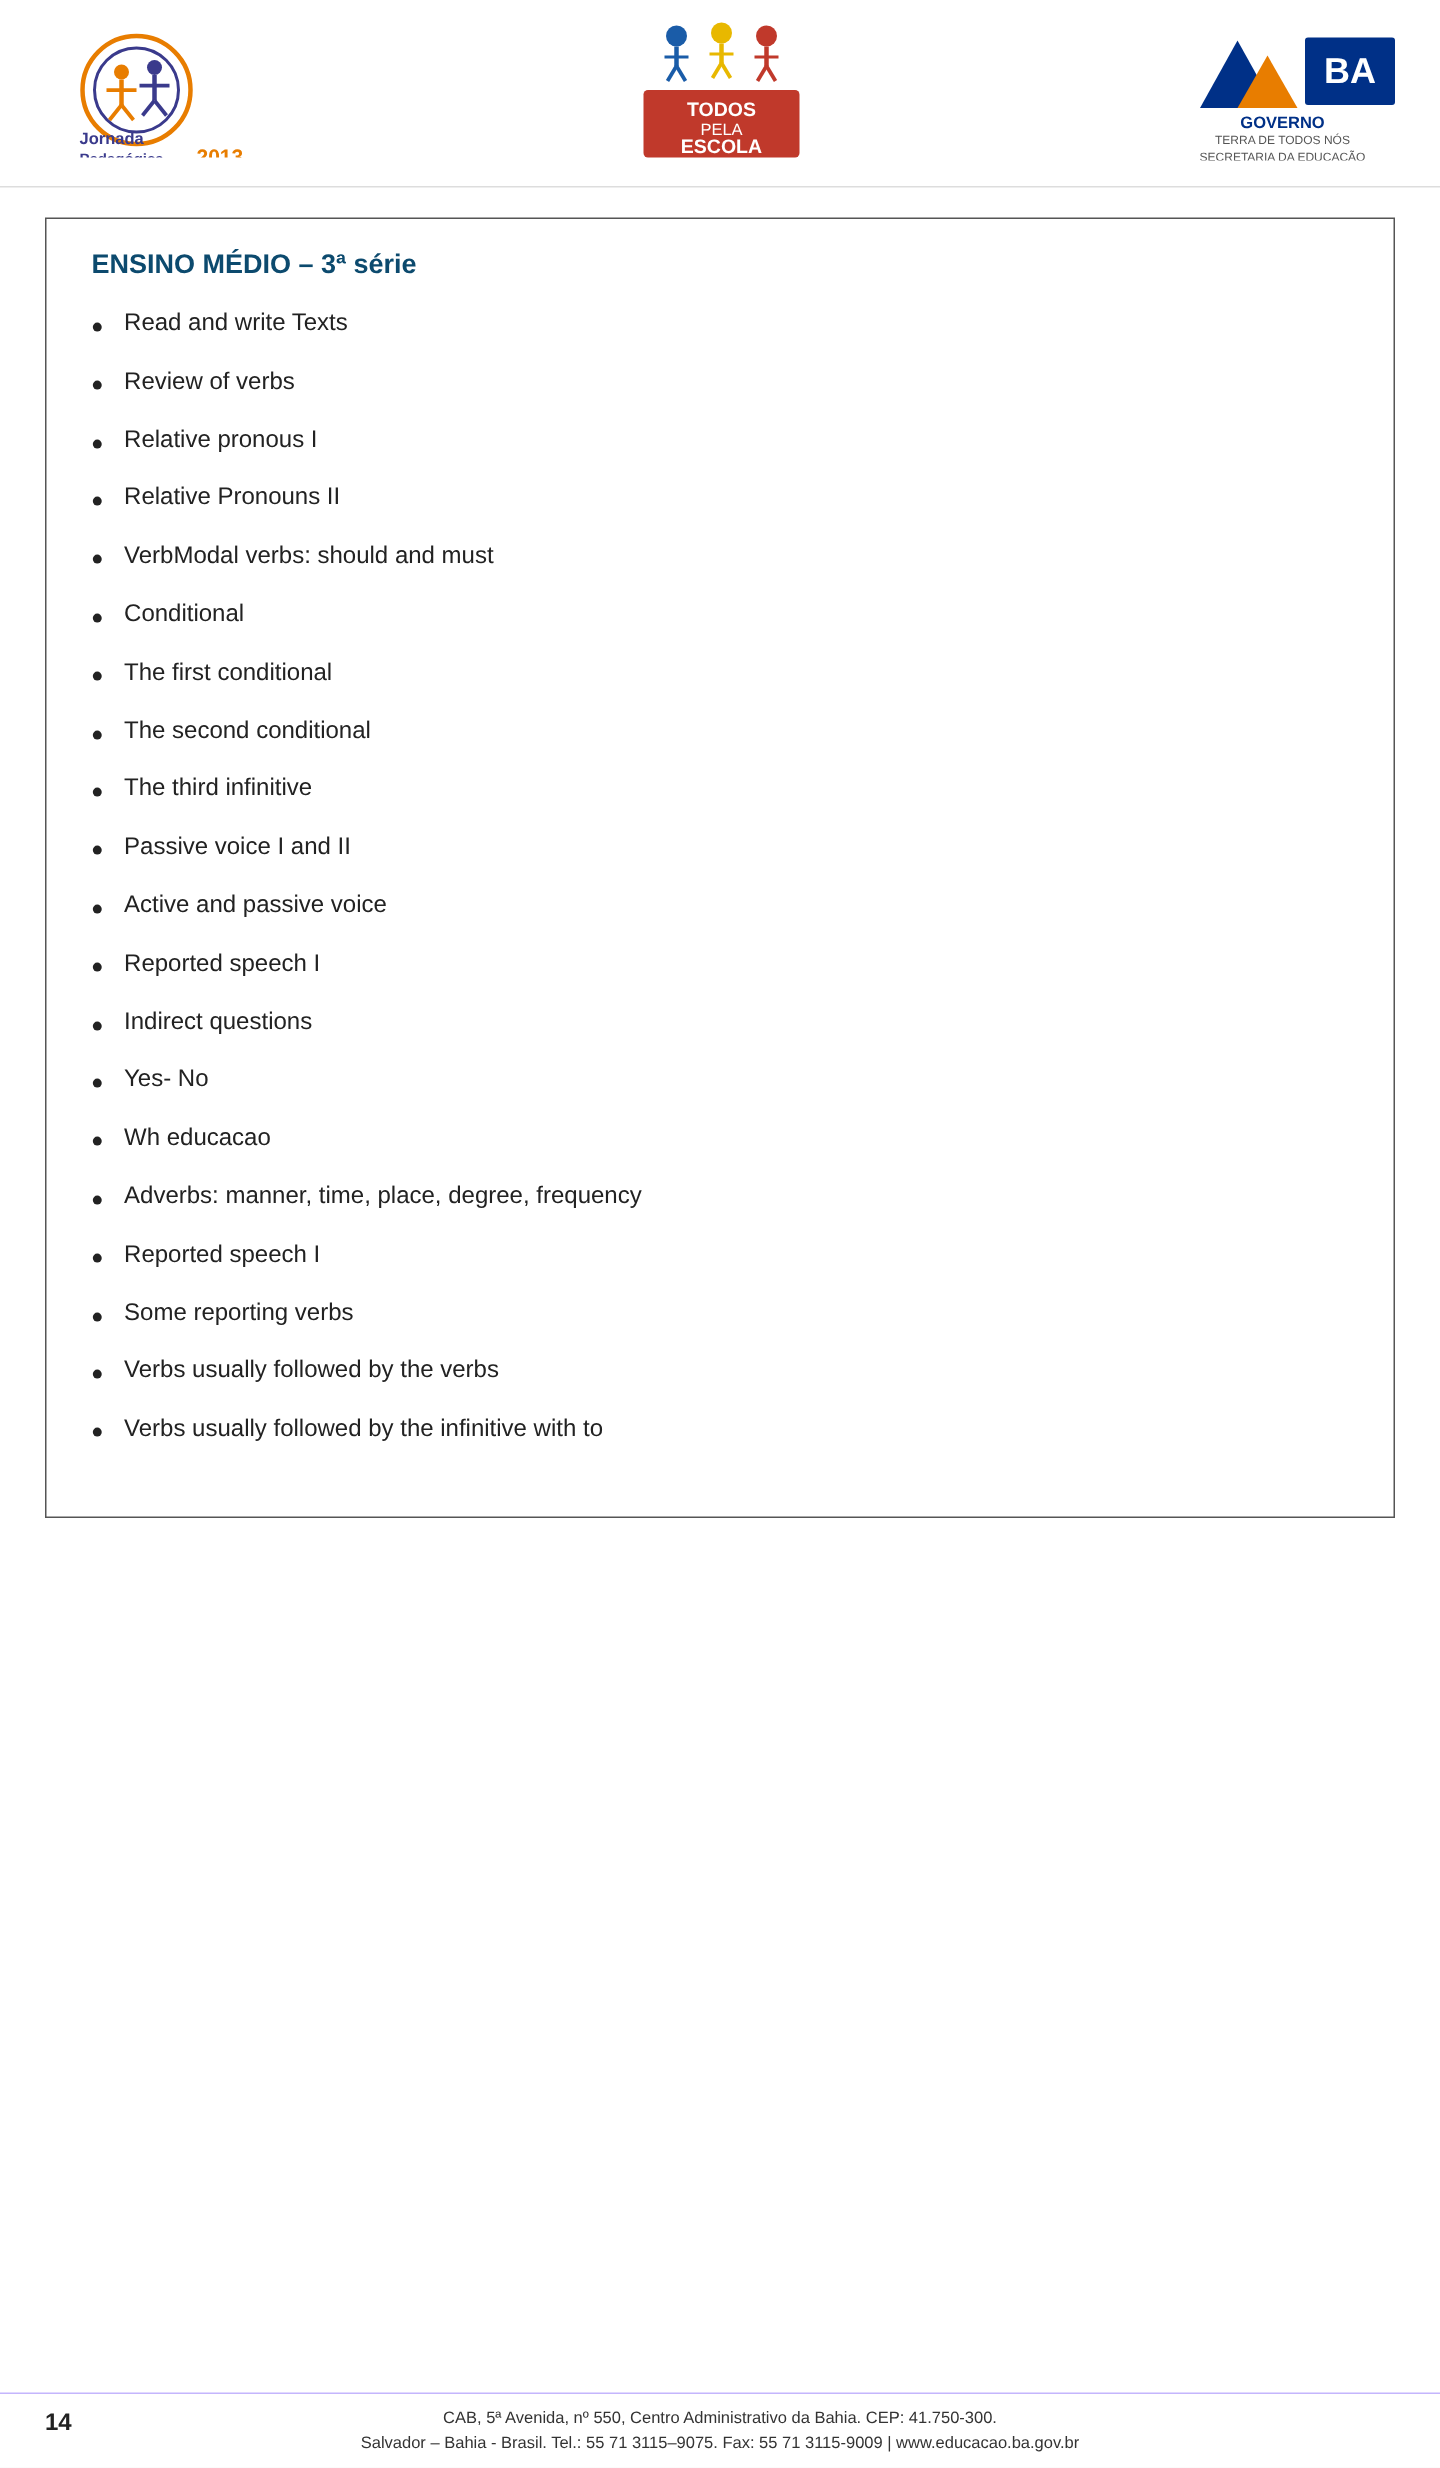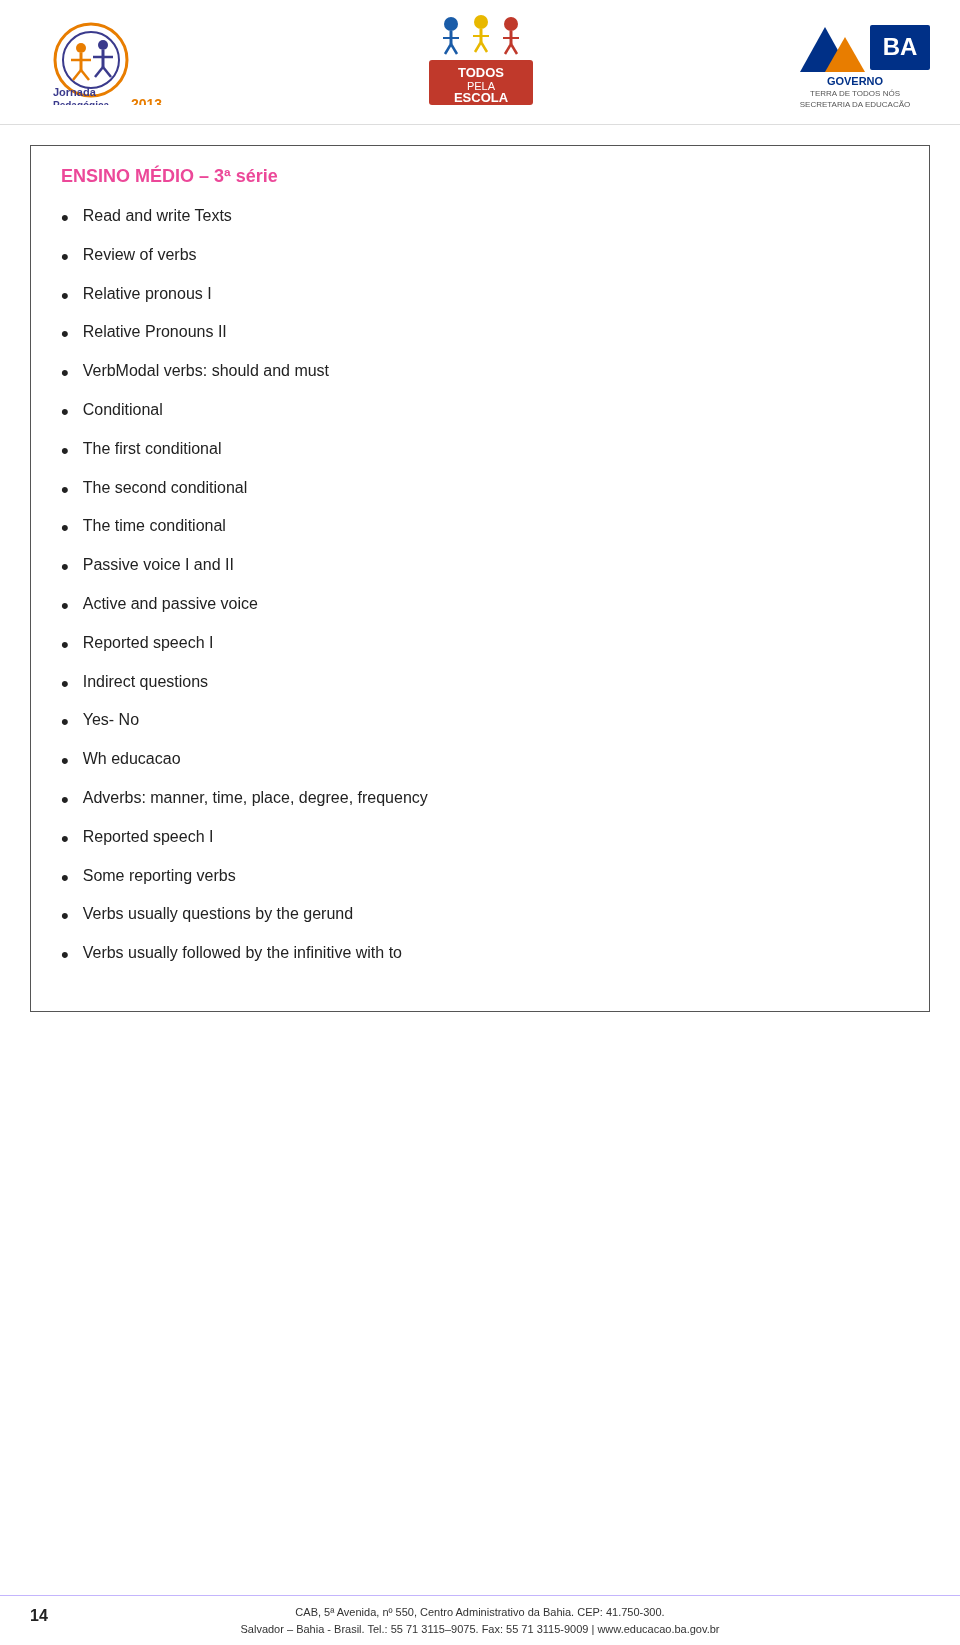--- a/index.html
+++ b/index.html
@@ -62,21 +62,21 @@
 
     .content-box {
       border: 1.5px solid #555;
       padding: 20px 30px 30px 30px;
       margin-bottom: 20px;
     }
 
     .section-title {
       font-size: 18px;
       font-weight: bold;
-      color: #ec4899;
+      color: #0c4a6e;
       margin-bottom: 18px;
     }
 
     .bullet-list {
       list-style: none;
       padding: 0;
       margin: 0;
       text-align: right;
     }
 
@@ -222,21 +222,21 @@
           <li>
             <span>Conditional</span>
           </li>
           <li>
             <span>The first conditional</span>
           </li>
           <li>
             <span>The second conditional</span>
           </li>
           <li>
-            <span>The time conditional</span>
+            <span>The third infinitive</span>
           </li>
           <li>
             <span>Passive voice I and II</span>
           </li>
           <li>
             <span>Active and passive voice</span>
           </li>
           <li>
             <span>Reported speech I</span>
           </li>
@@ -252,21 +252,21 @@
           <li>
             <span>Adverbs: manner, time, place, degree, frequency</span>
           </li>
           <li>
             <span>Reported speech I</span>
           </li>
           <li>
             <span>Some reporting verbs</span>
           </li>
           <li>
-            <span>Verbs usually questions by the gerund</span>
+            <span>Verbs usually followed by the verbs</span>
           </li>
           <li>
             <span>Verbs usually followed by the infinitive with to</span>
           </li>
         </ul>
 
     </div>
   </div>
 
   <div class="footer">

